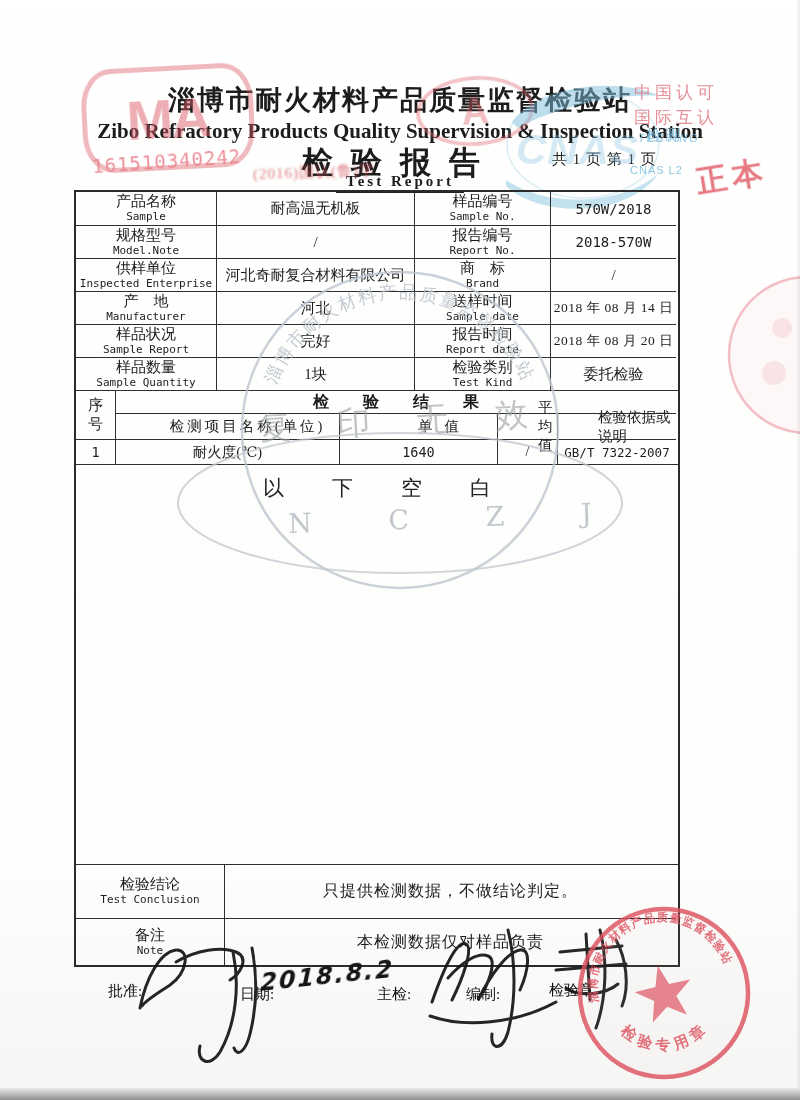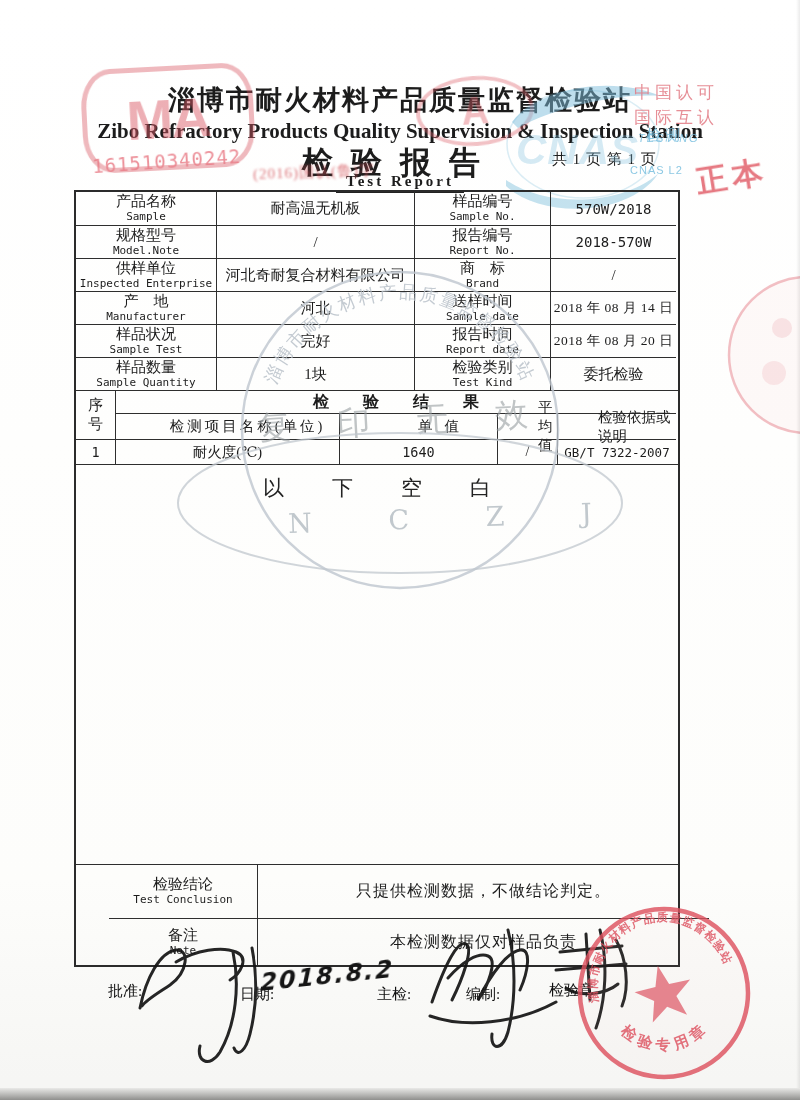--- a/index.html
+++ b/index.html
@@ -45,21 +45,21 @@
   .seq-h{grid-row:1/3;grid-column:1/2;font-size:15px;white-space:pre-line;text-align:center;line-height:19px;}
   .res-title{grid-row:1/2;grid-column:2/6;font-size:16px;font-weight:bold;letter-spacing:34px;text-indent:34px;}
   .hdr{font-size:14.5px;padding-left:40px;}
   .hdr.item{letter-spacing:3px;}
   .hdr.value{letter-spacing:12px;text-indent:12px;}
   .cell-mono{font-family:"DejaVu Sans Mono","Liberation Mono",monospace;font-size:13.5px;}
 
   .blank-area{height:399px;border-top:1.6px solid #2e2e2e;text-align:center;}
   .blank-note{margin-top:9px;font-size:21px;letter-spacing:48px;text-indent:48px;color:#222;}
 
-  .fgrid{display:grid;grid-template-columns:148px 452px;grid-template-rows:53px 47px;padding-left:33px;}
+  .fgrid{display:grid;grid-template-columns:148px 452px;grid-template-rows:53px 47px;}
   .fgrid>div{display:flex;flex-direction:column;align-items:center;justify-content:center;}
   .fgrid>div:nth-child(2n){border-left:1.6px solid #2e2e2e;}
   .fgrid>div:nth-child(n+3){border-top:1.6px solid #2e2e2e;}
   .fcontent{font-size:16px;letter-spacing:1px;}
 
   
   .sig-label{position:absolute;font-size:15px;color:#111;}
   .hand-date{position:absolute;left:260px;top:962px;font-family:"DejaVu Sans","Liberation Sans",sans-serif;
         font-weight:bold;font-style:italic;font-size:24px;transform:rotate(-6deg) skewX(-8deg);
         color:#151515;filter:blur(.3px);letter-spacing:2px;}
@@ -184,21 +184,21 @@
       <div>
           <span class="zh">送样时间</span>
           <span class="en">Sample date</span>
         </div>
       <div>
           <span class="val date">2018 年 08 月 14 日</span>
         </div>
 
       <div>
           <span class="zh">样品状况</span>
-          <span class="en">Sample Test</span>
+          <span class="en">Sample Report</span>
         </div>
       <div>
           <span class="val">完好</span>
         </div>
       <div>
           <span class="zh">报告时间</span>
           <span class="en">Report date</span>
         </div>
       <div>
           <span class="val date">2018 年 08 月 20 日</span>

